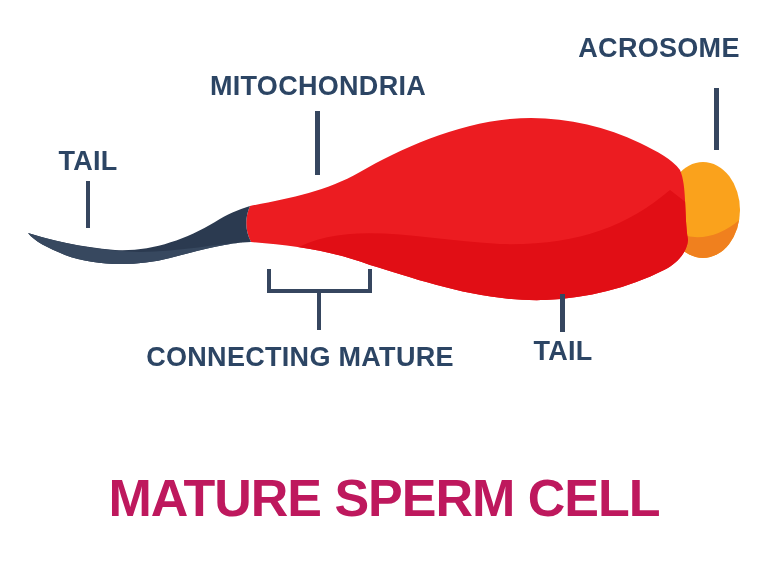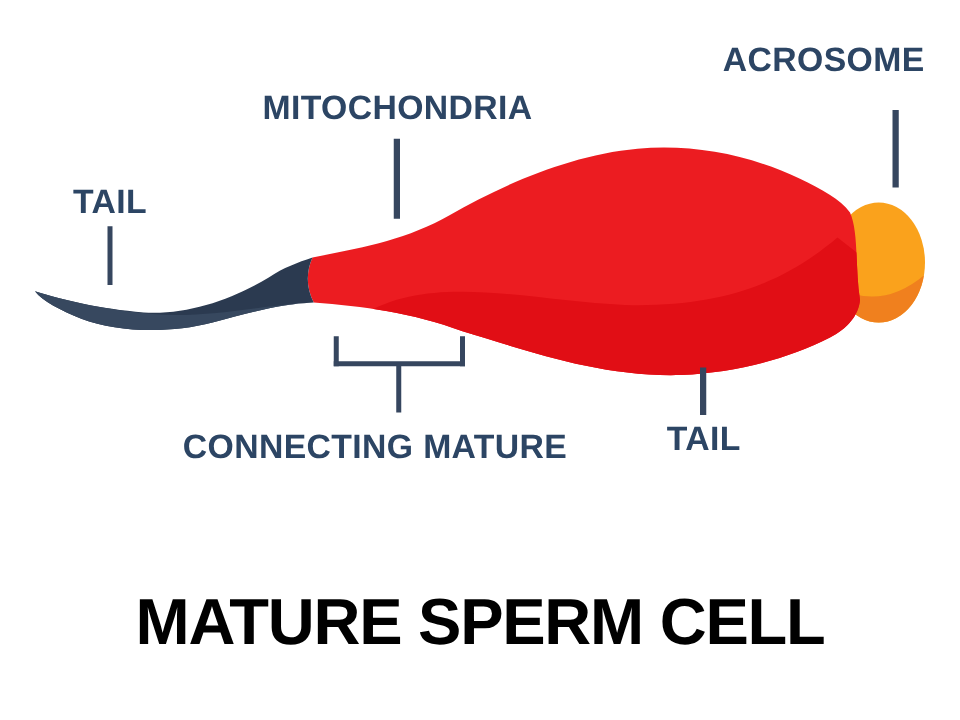--- a/index.html
+++ b/index.html
@@ -15,21 +15,21 @@
     letter-spacing:0.3px; white-space:nowrap; line-height:1;
   }
   .leader { position:absolute; background:#36465f; }
   .bracket {
     position:absolute; left:267px; top:269px; width:97px; height:20px;
     border:4px solid #36465f; border-top:none;
   }
   .bracket-stem { position:absolute; left:317px; top:291px; width:4px; height:39px; background:#36465f; }
   .title {
     position:absolute; left:0; top:472px; width:100%; text-align:center;
-    color:#000000; font-weight:700; font-size:52px; letter-spacing:-1px; line-height:1;
+    color:#be185d; font-weight:700; font-size:52px; letter-spacing:-1px; line-height:1;
   }
 </style>
 </head>
 <body>
 
 <div class="canvas">
 
   <svg class="illustration" width="768" height="576" viewBox="0 0 768 576">
     <defs>
       <clipPath id="bodyClip">

